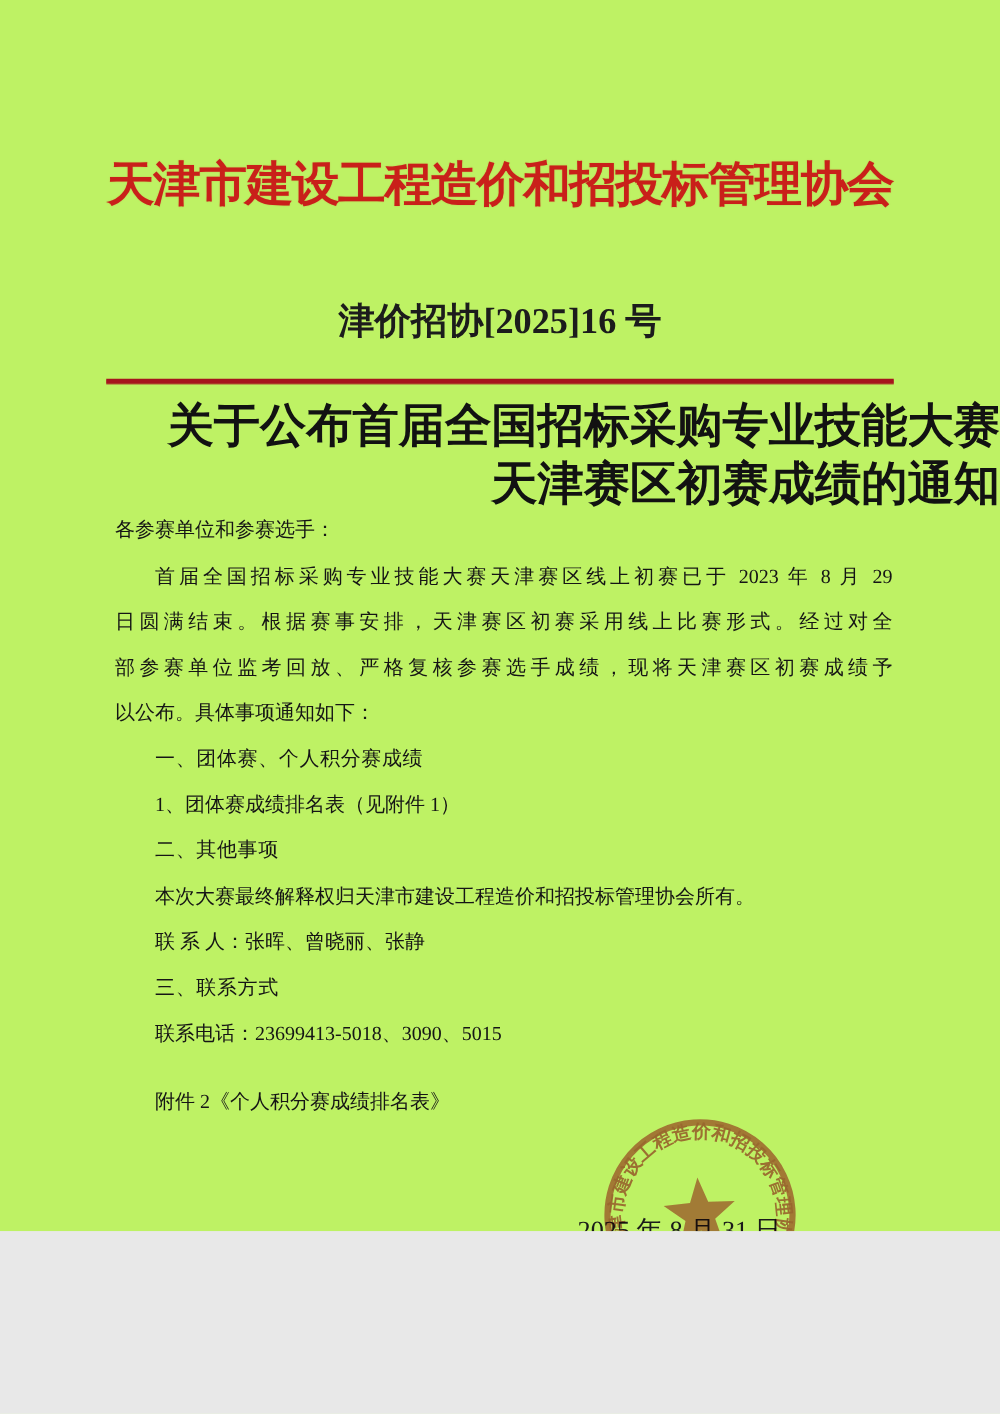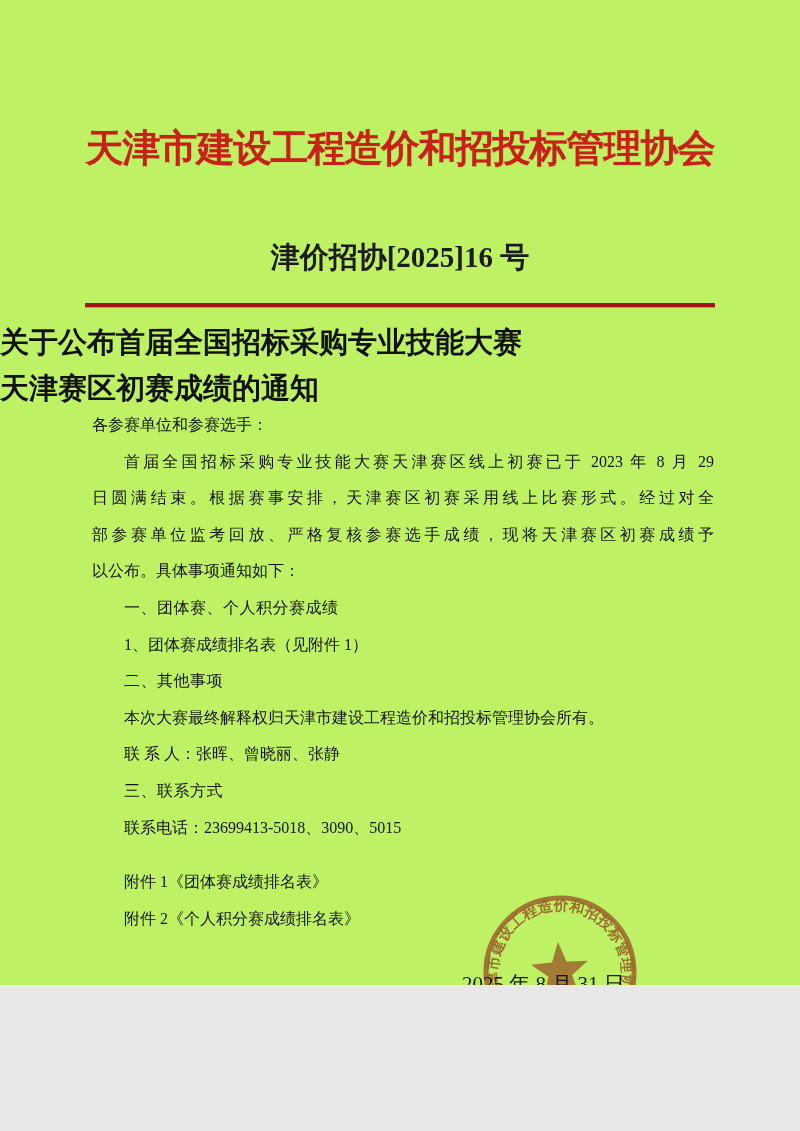--- a/index.html
+++ b/index.html
@@ -54,22 +54,22 @@
     height: 4px;
     background: #a6151d;
     box-shadow: 0 1px 0 rgba(166, 21, 29, 0.35);
   }
 
   .doc-title {
     position: absolute;
     top: 319px;
     left: 0;
     width: 100%;
-    text-align: left;
-    font-size: 29px;
+    text-align: right;
+    font-size: 37px;
     font-weight: 700;
     line-height: 46px;
     color: #121212;
   }
 
   .body-block {
     position: absolute;
     top: 407px;
     left: 92px;
     width: 622px;
@@ -143,21 +143,20 @@
     <p class="indent">1、团体赛成绩排名表（见附件 1）</p>
 
     <p class="indent heading">二、其他事项</p>
     <p class="indent">本次大赛最终解释权归天津市建设工程造价和招投标管理协会所有。</p>
 
     <p class="indent">联 系 人：张晖、曾晓丽、张静</p>
     <p class="indent heading">三、联系方式</p>
     <p class="indent">联系电话：23699413-5018、3090、5015</p>
 
     <div class="attachments-group">
-      <p class="indent">附件 1《团体赛成绩排名表》</p>
       <p class="indent">附件 2《个人积分赛成绩排名表》</p>
     </div>
   </div>
 
   <div class="issue-date">2025 年 8 月 31 日</div>
 
   <svg class="seal" viewBox="0 0 160 160">
     <circle cx="80" cy="80" r="74" fill="none" stroke="#cf6168" stroke-width="5" opacity="0.92"></circle>
     <path d="M 80,50
              L 87.3,69.9 L 108.5,70.7 L 91.9,83.9 L 97.6,104.3

